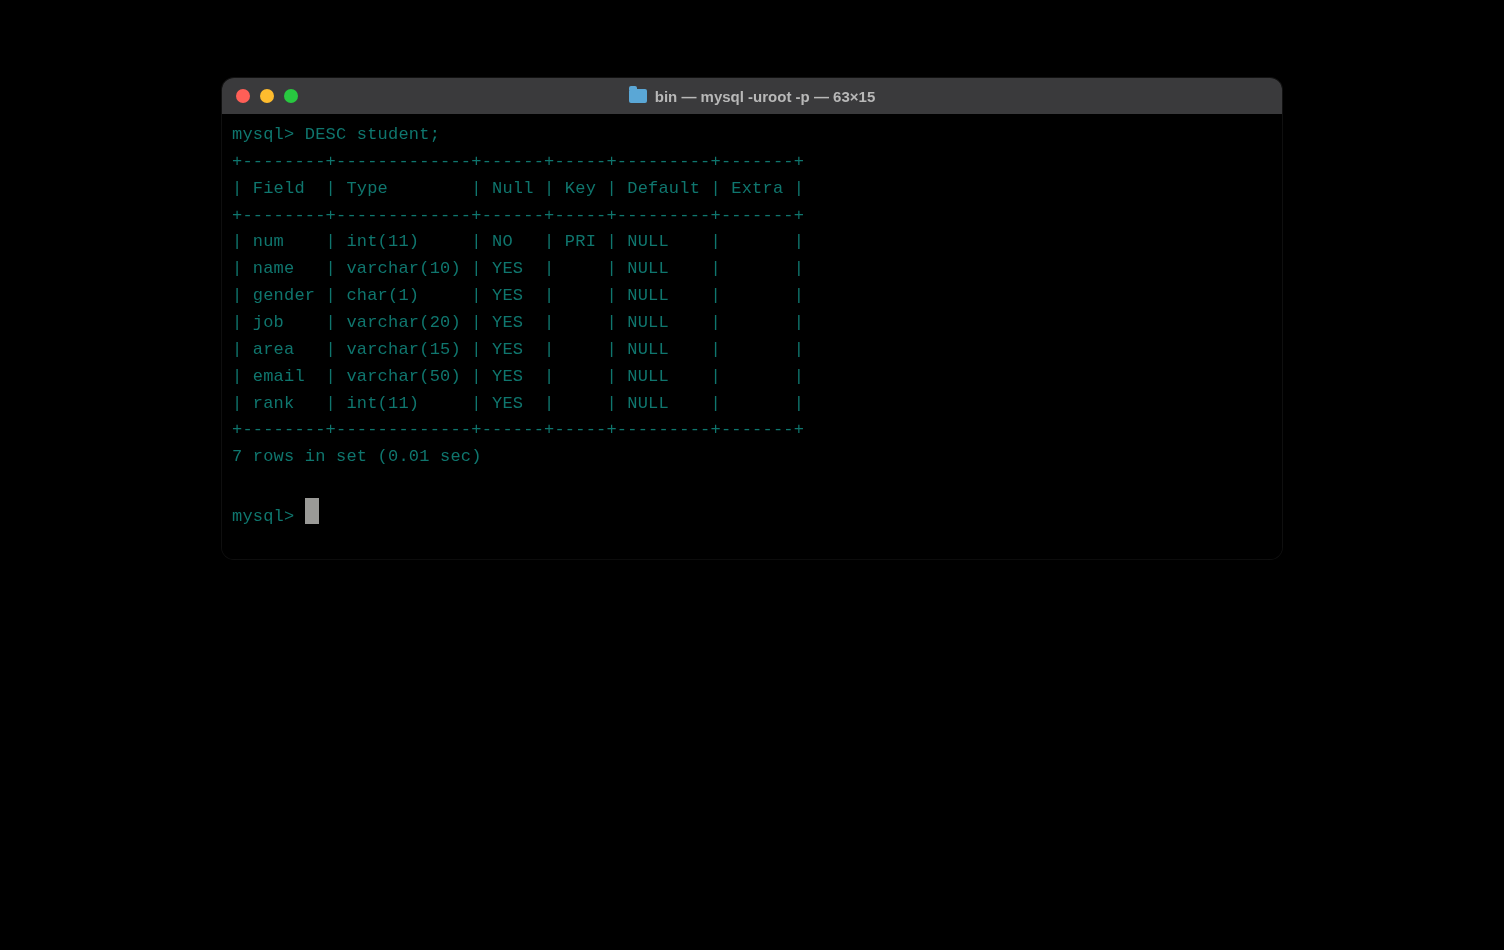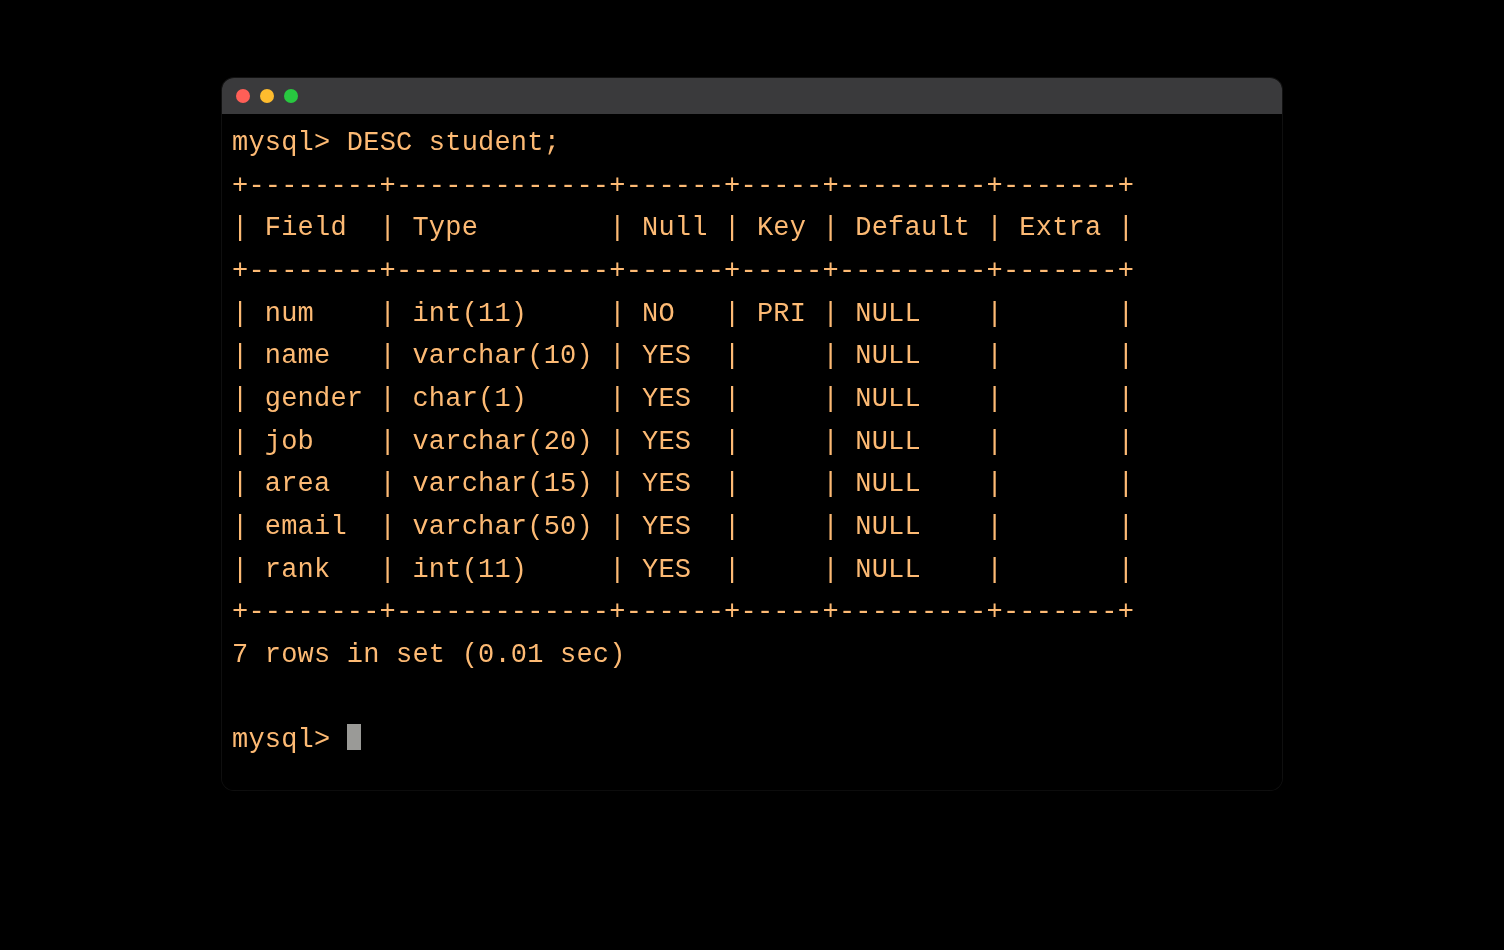--- a/index.html
+++ b/index.html
@@ -69,22 +69,22 @@
       top: -3px;
       left: 0;
       width: 8px;
       height: 4px;
       background: #5aa7d6;
       border-radius: 2px 2px 0 0;
     }
     .terminal-body {
       background: #000;
       padding: 8px 10px 28px 10px;
-      color: #fdba74;
-      font-size: 27px;
+      color: #0f766e;
+      font-size: 17px;
       line-height: 1.58;
       white-space: pre;
       letter-spacing: 0.2px;
     }
     .cursor-block {
       display: inline-block;
       width: 14px;
       height: 26px;
       background: #9a9a97;
       vertical-align: -3px;
@@ -93,20 +93,24 @@
 </head>
 <body>
 
 <div class="terminal-window">
   <div class="titlebar">
     <div class="traffic-lights">
       <div class="light red"></div>
       <div class="light yellow"></div>
       <div class="light green"></div>
     </div>
+    <div class="title-center">
+      <span class="folder-icon"></span>
+      <span>bin — mysql -uroot -p — 63×15</span>
+    </div>
   </div>
   <div class="terminal-body"><span>mysql&gt; </span><span>DESC student;</span>
 <span>+--------+-------------+------+-----+---------+-------+</span>
 <span>| Field  | Type        | Null | Key | Default | Extra |</span>
 <span>+--------+-------------+------+-----+---------+-------+</span>
 <span>| num    | int(11)     | NO   | PRI | NULL    |       |</span>
 <span>| name   | varchar(10) | YES  |     | NULL    |       |</span>
 <span>| gender | char(1)     | YES  |     | NULL    |       |</span>
 <span>| job    | varchar(20) | YES  |     | NULL    |       |</span>
 <span>| area   | varchar(15) | YES  |     | NULL    |       |</span>

